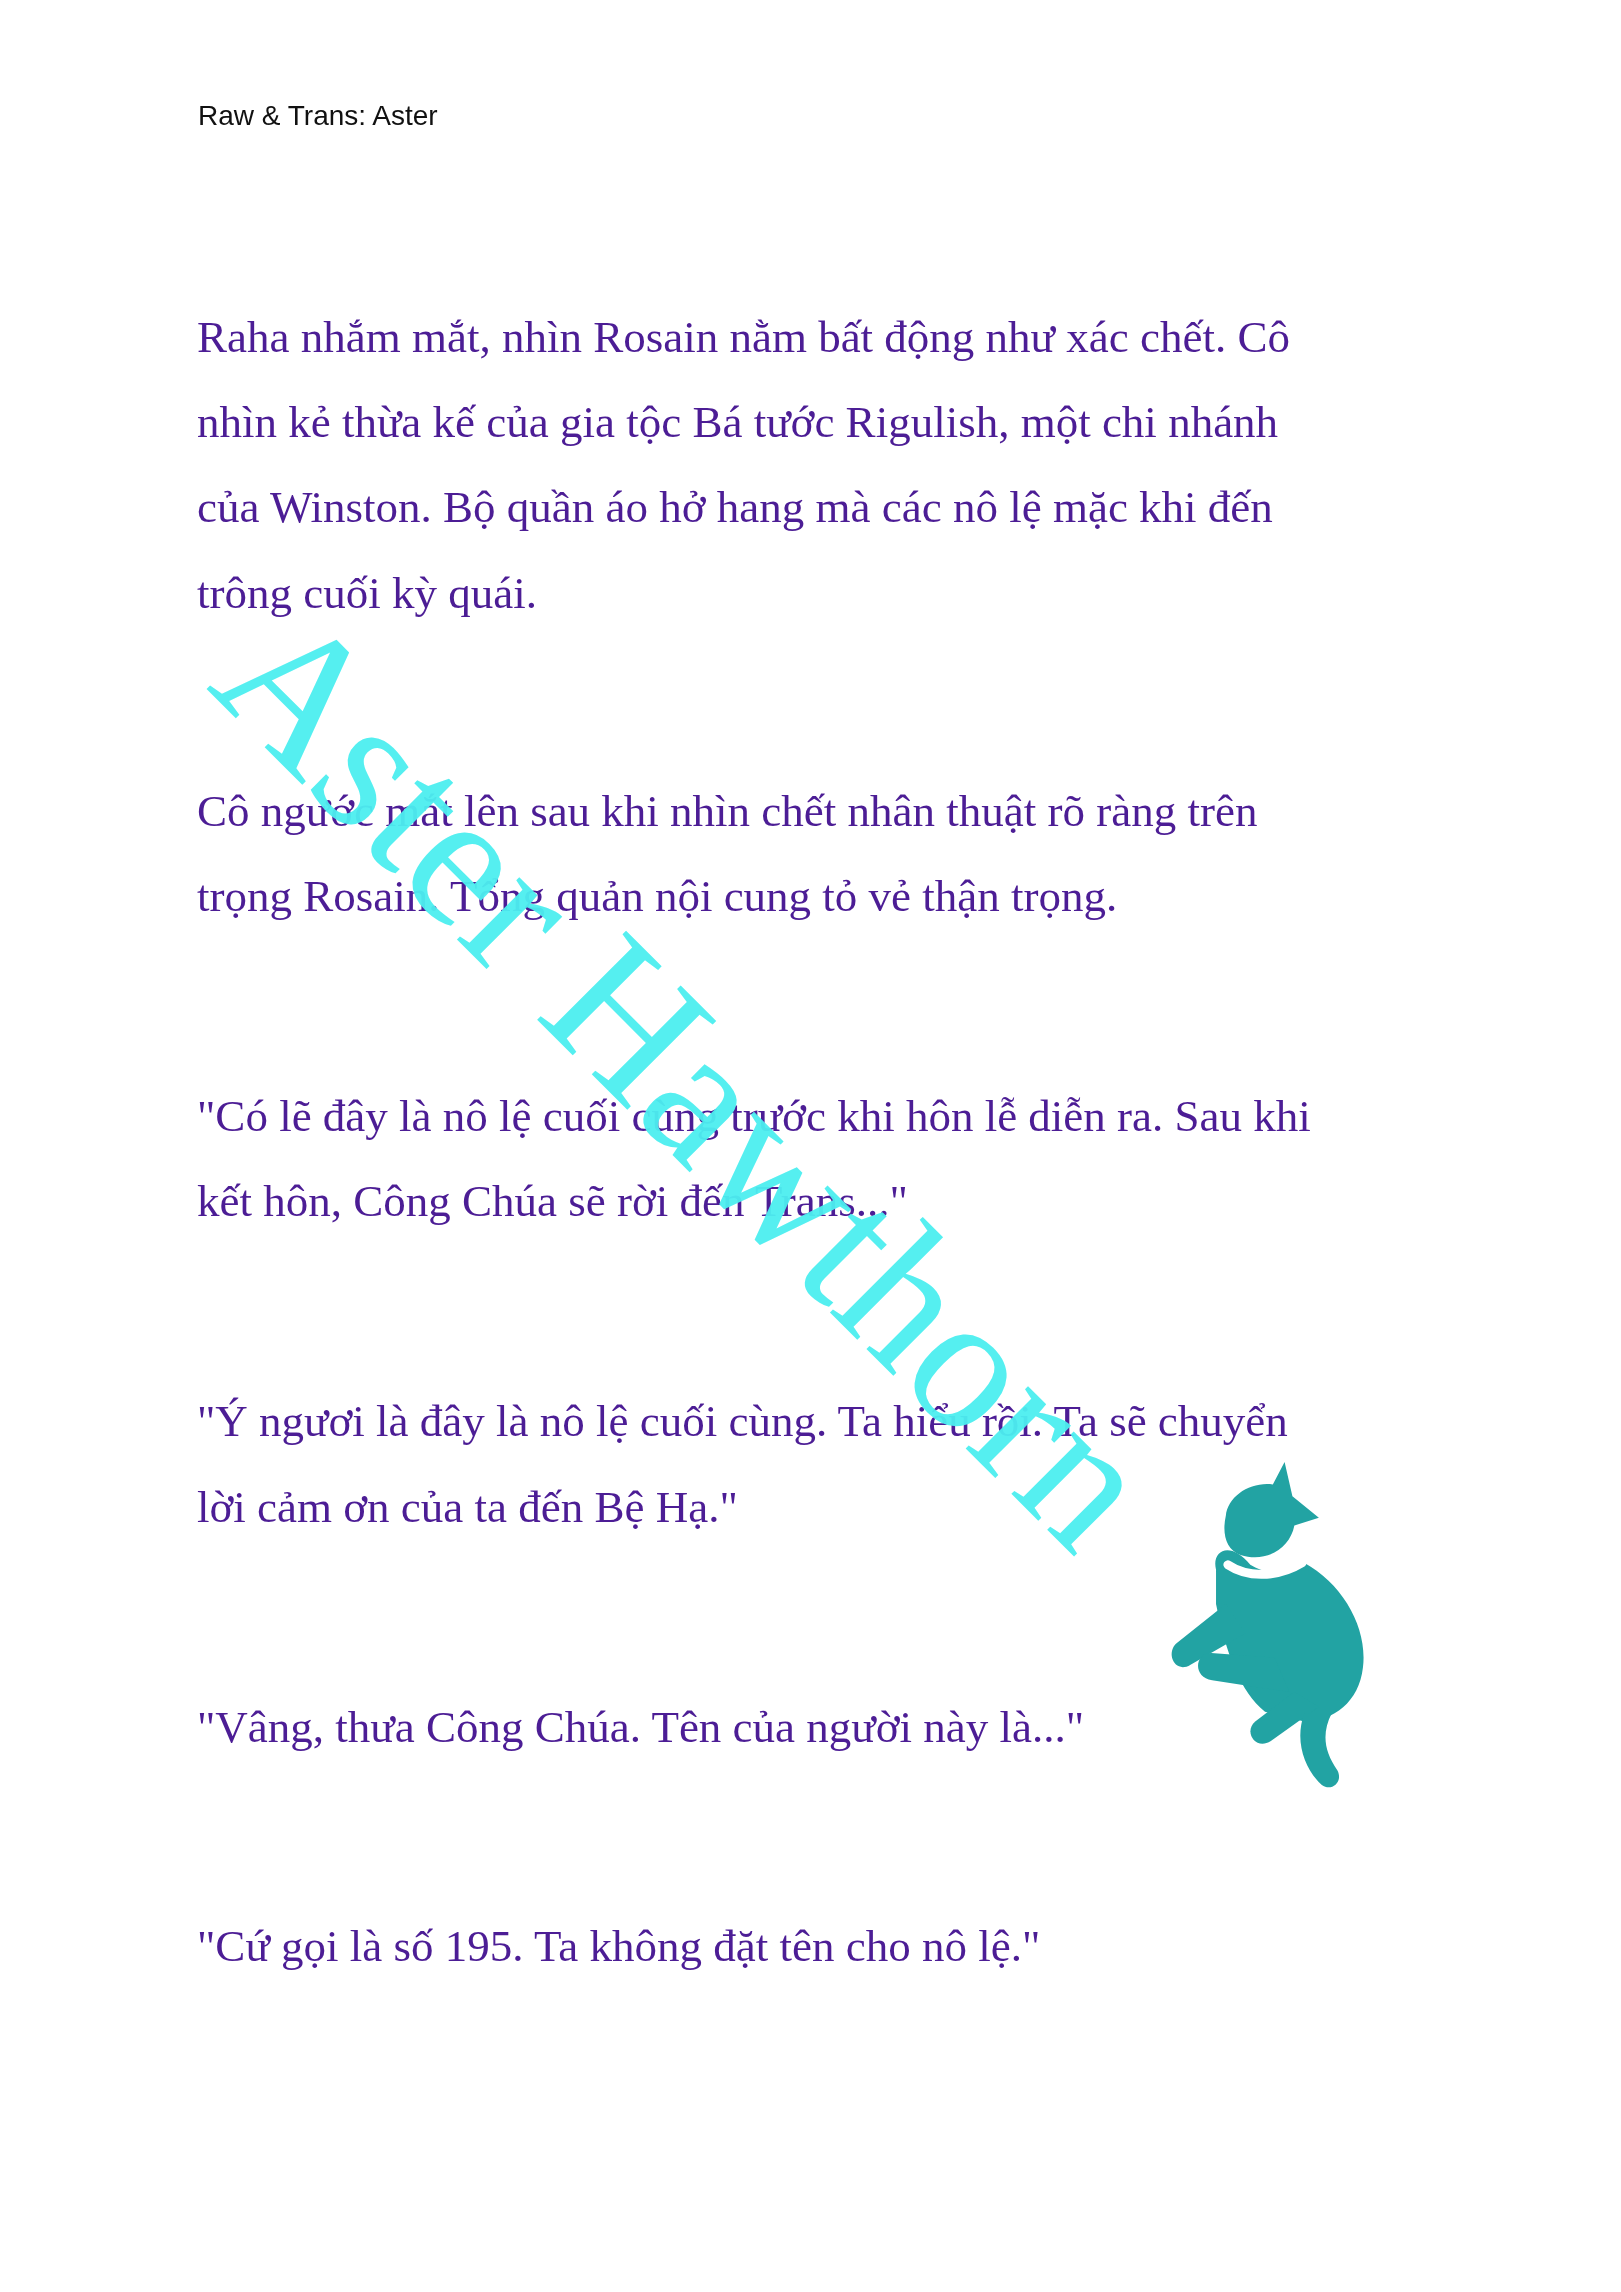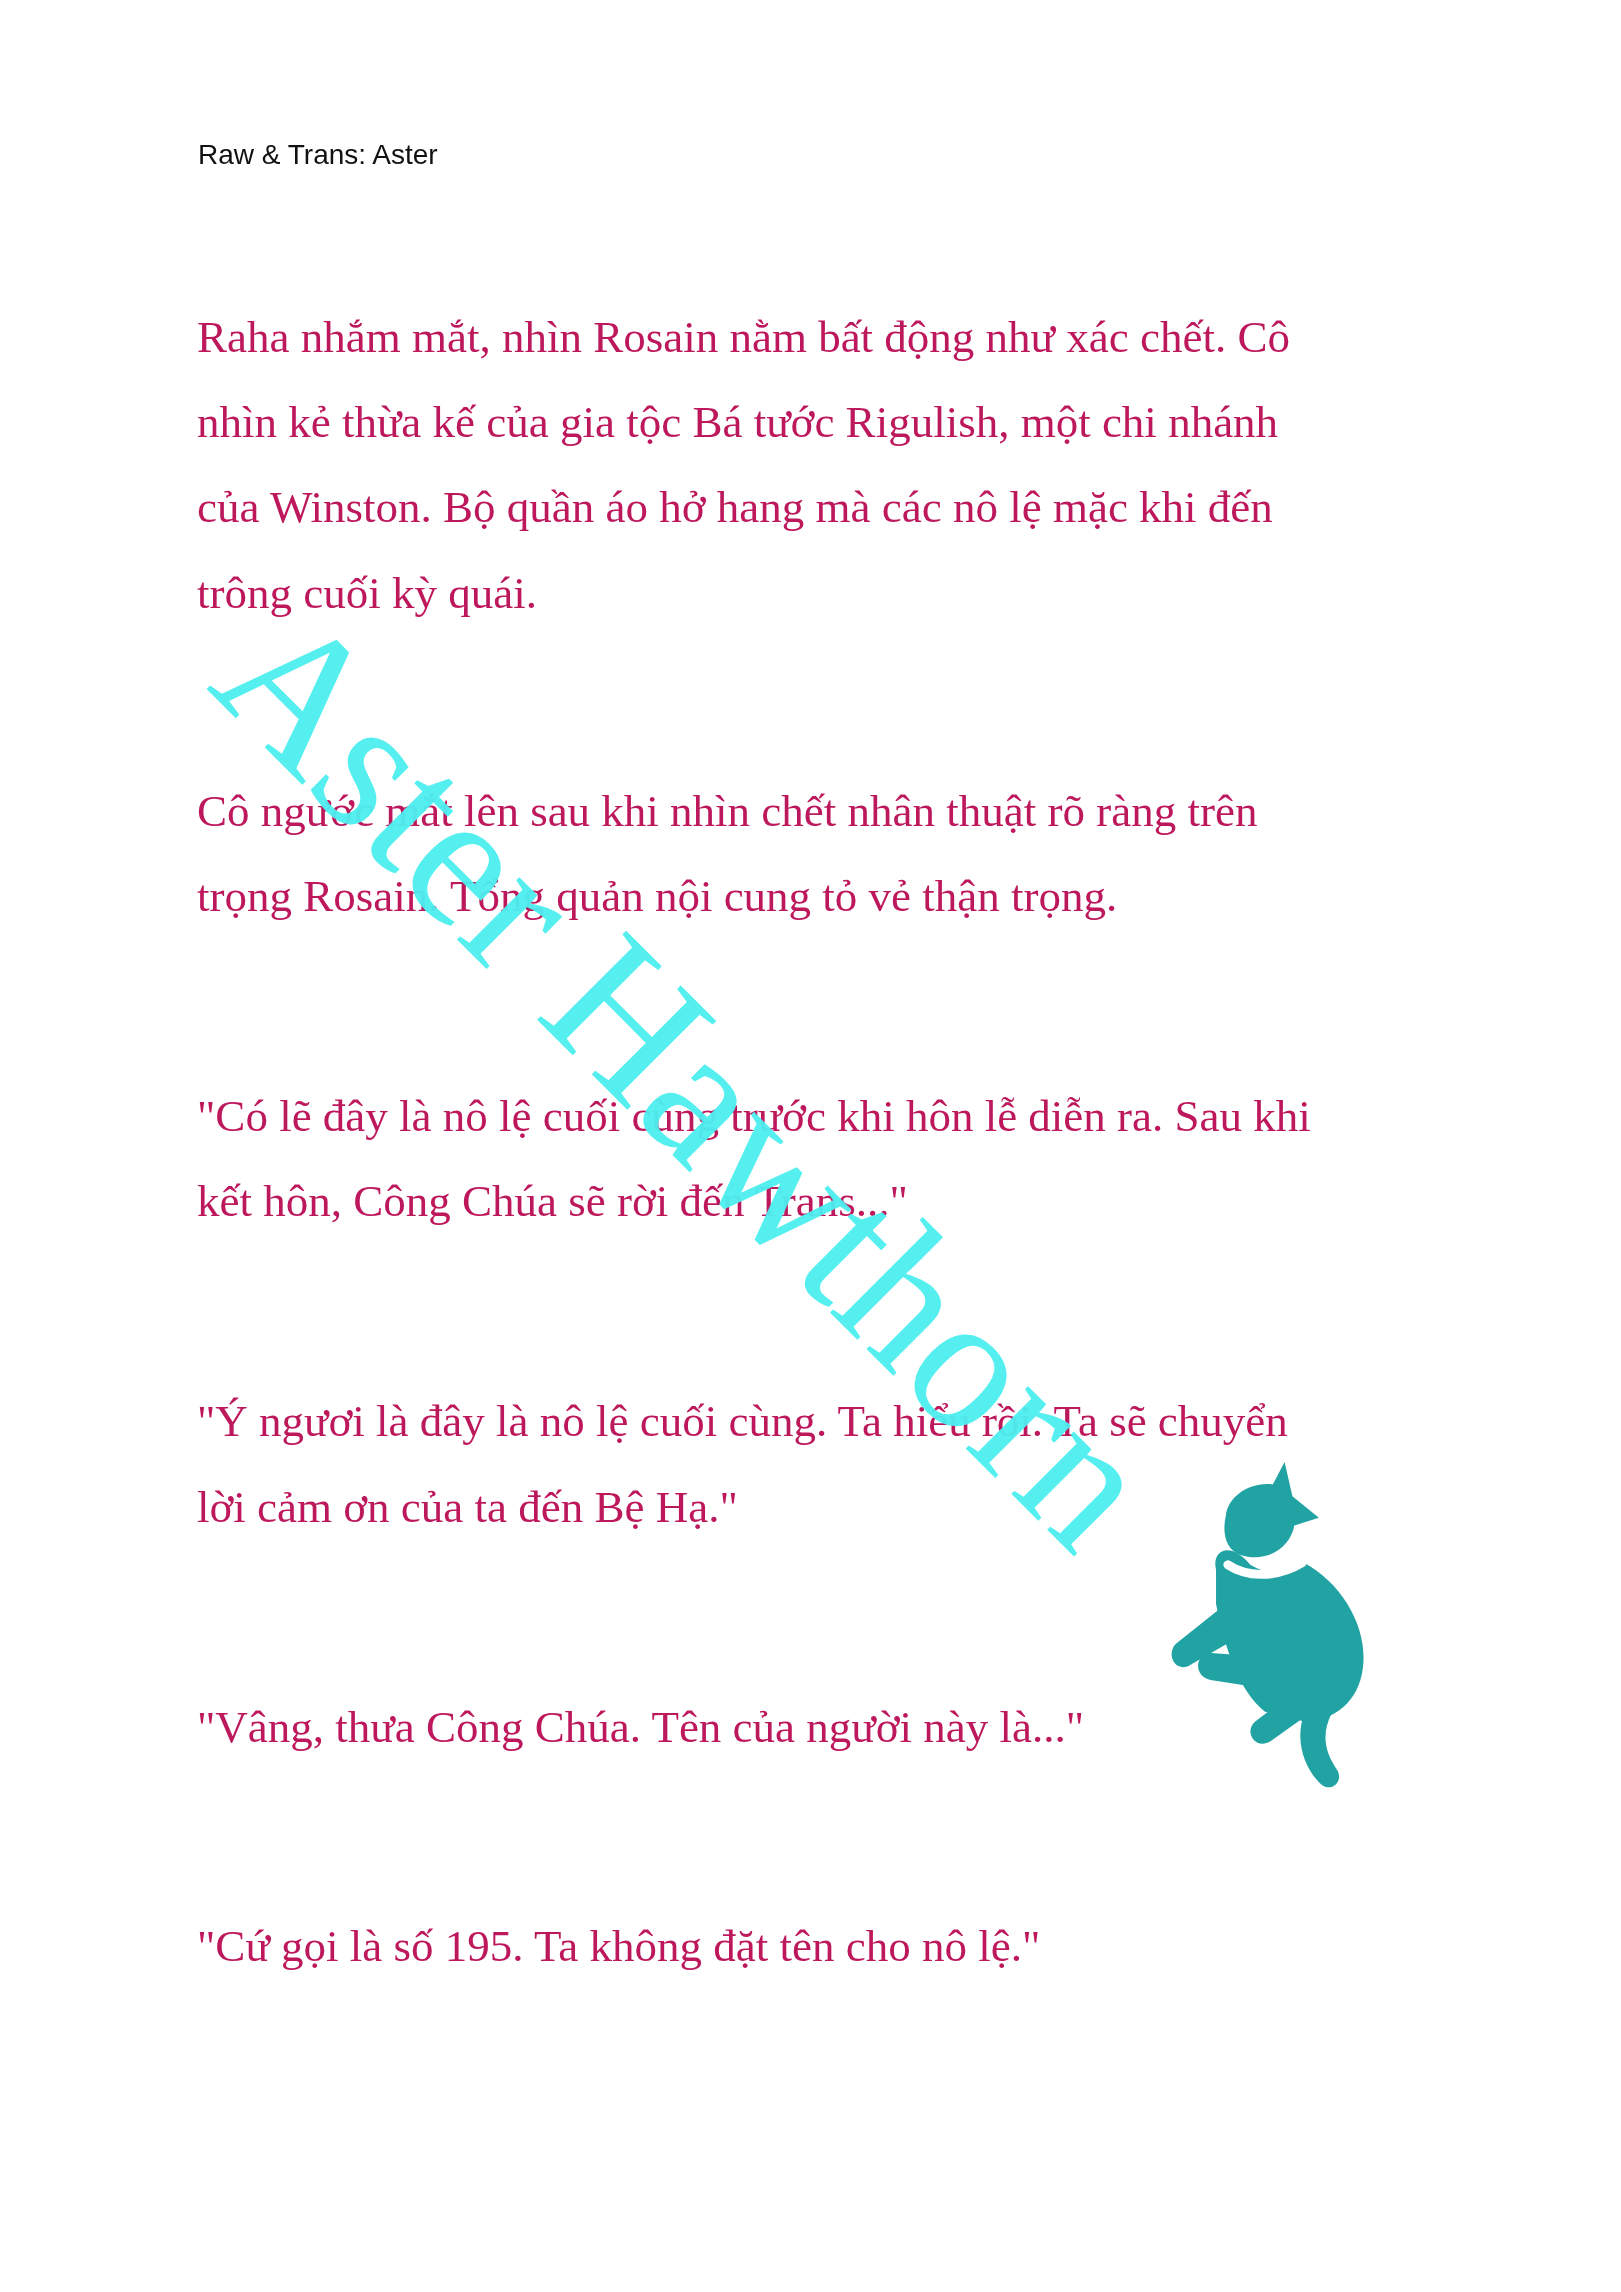--- a/index.html
+++ b/index.html
@@ -1,25 +1,25 @@
 <!DOCTYPE html>
 <html><head>
 <meta charset="utf-8">
 <style>
   html, body { margin:0; padding:0; background:#ffffff; }
   body { width:1621px; height:2293px; position:relative; overflow:hidden; }
   .page { position:absolute; left:0; top:0; width:1621px; height:2293px; background:#fff; }
   .header {
     position:absolute; left:198px; top:98px;
     font-family:"Liberation Sans", sans-serif; font-size:28px; color:#111;
-    line-height:35px; white-space:nowrap;margin-top:39px;
+    line-height:35px; white-space:nowrap;
   }
   .line {
     position:absolute; left:197px;
-    font-family:"Liberation Serif", serif; font-size:45px; color:#be185d;
+    font-family:"Liberation Serif", serif; font-size:45px; color:#4c1d95;
     line-height:55px; white-space:nowrap;text-align:right;
   }
   .watermark {
     position:absolute; left:686px; top:1078px;
     transform:translate(-50%,-50%) rotate(45deg);
     font-family:"Liberation Serif", serif; font-size:192px; line-height:192px;
     color:#4CEFF0; white-space:nowrap; opacity:0.95; pointer-events:none;
   }
   .cat { position:absolute; left:1157px; top:1457px; width:216px; height:333px; }
 </style>

